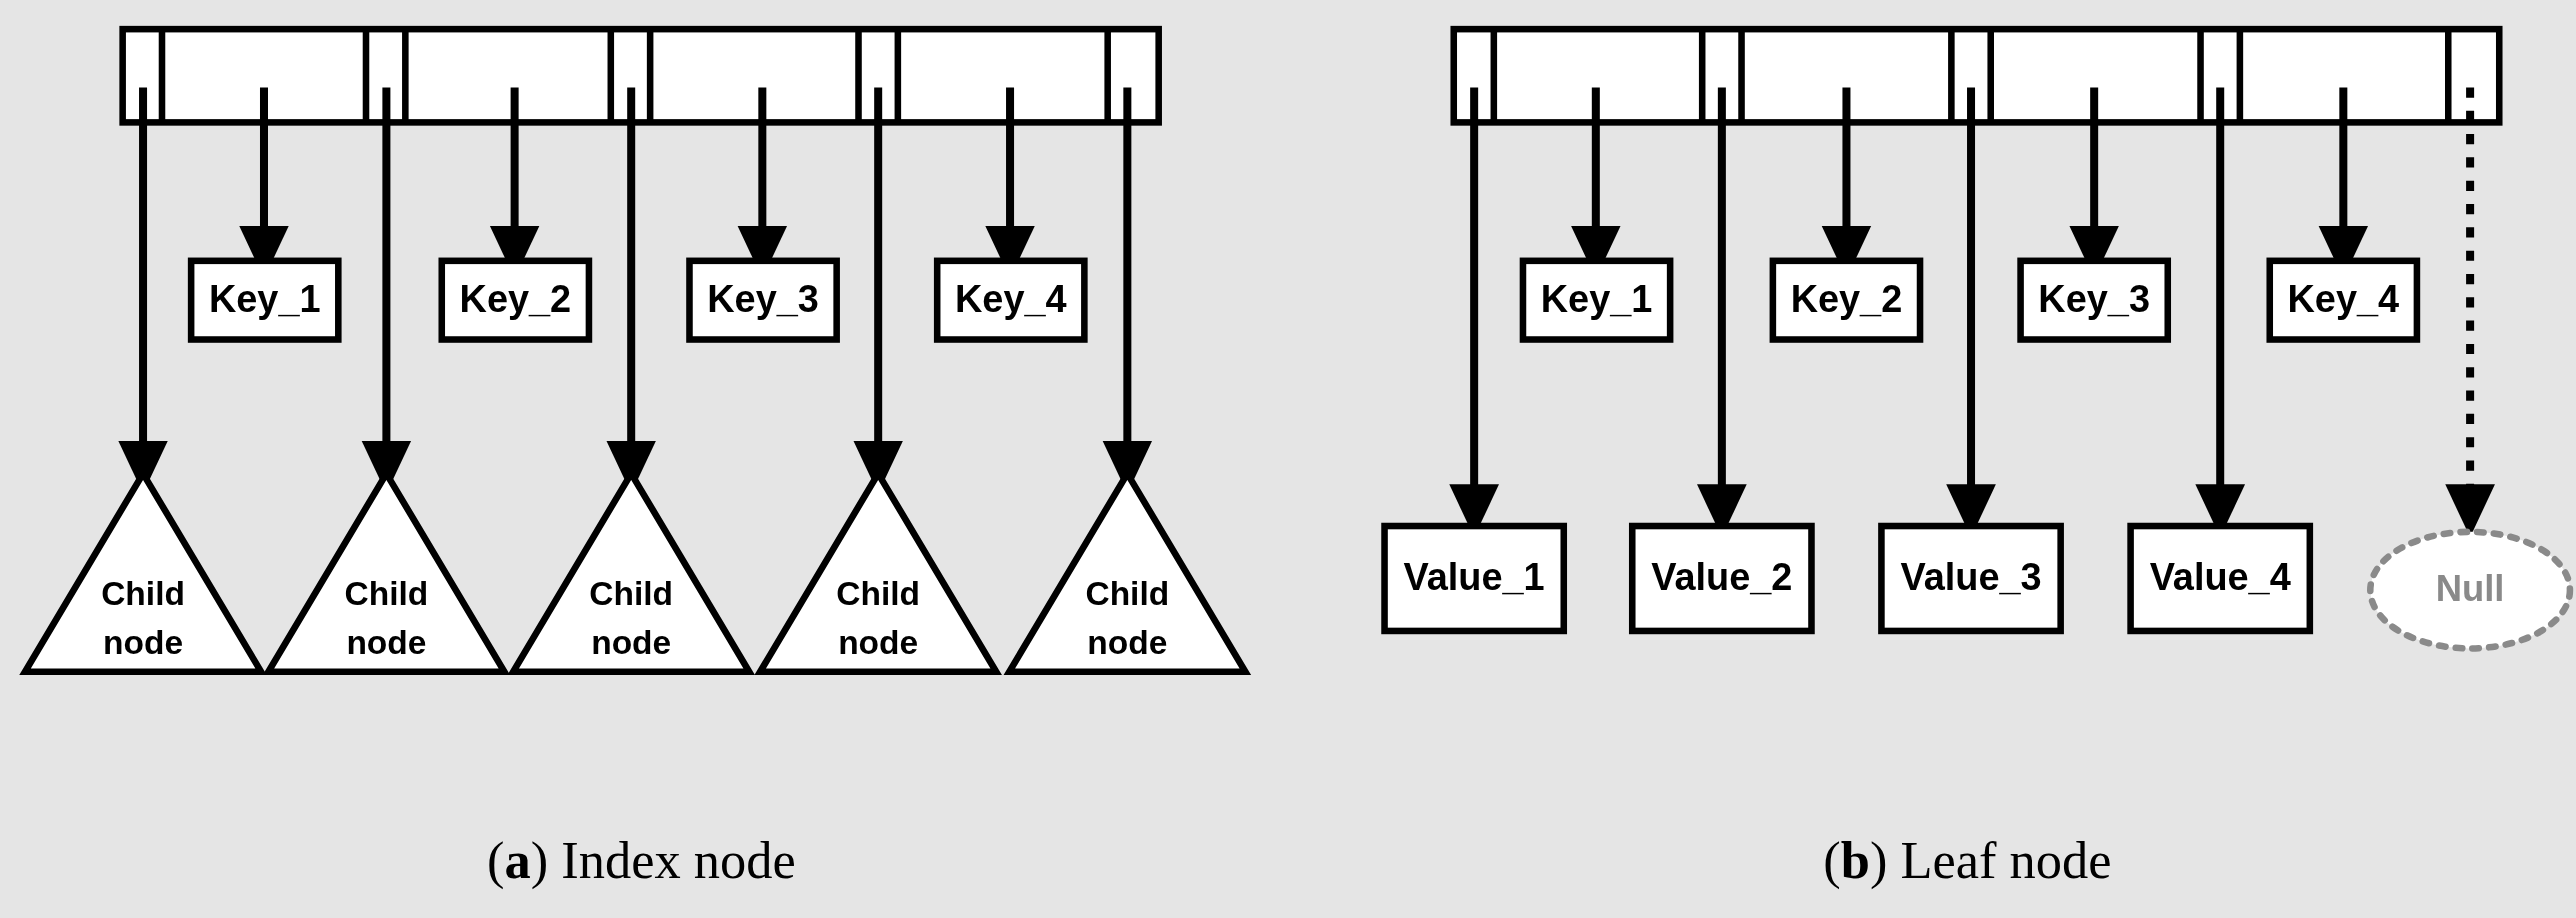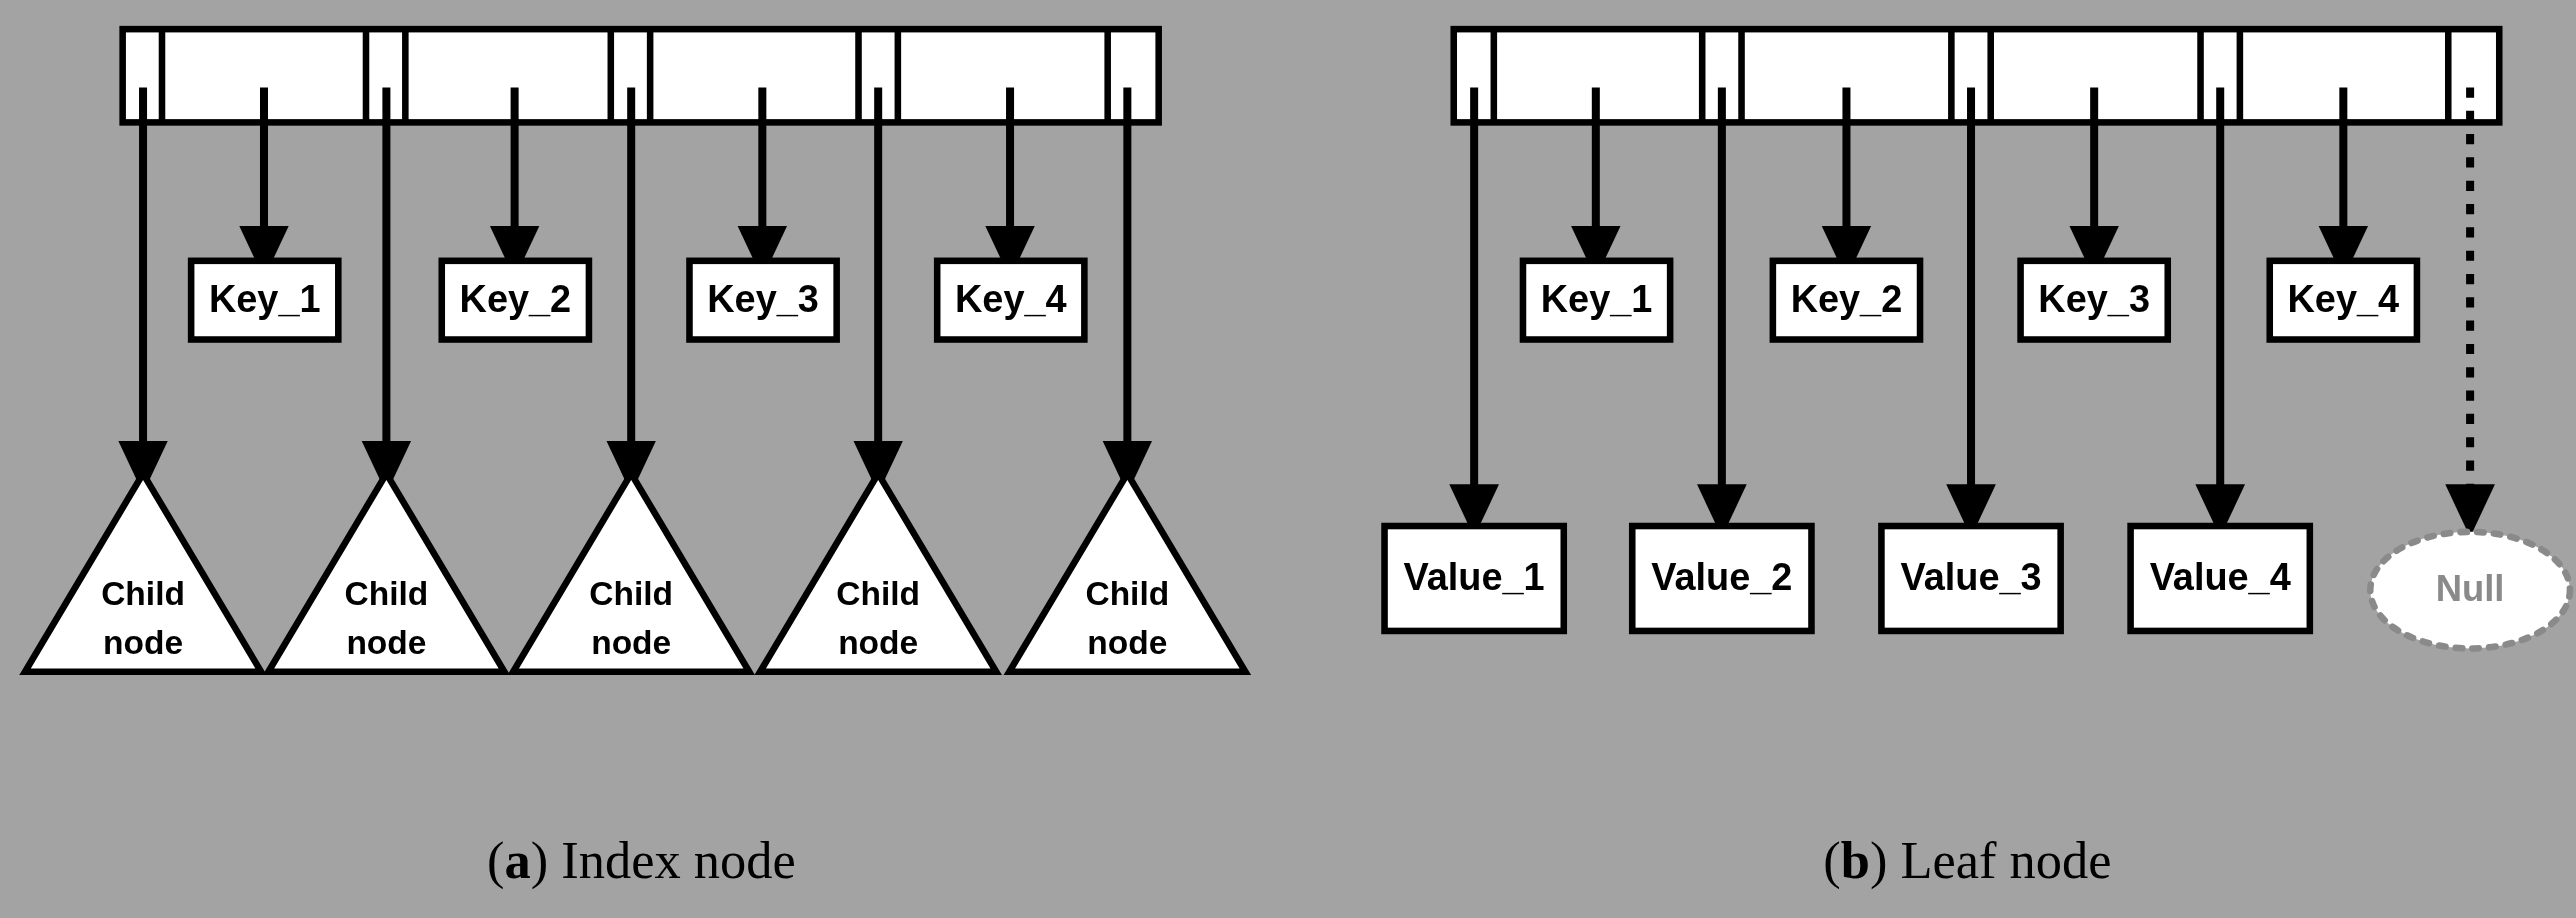--- a/index.html
+++ b/index.html
@@ -2,21 +2,21 @@
 <html style="font-size:11.7px"><head>
 <meta charset="utf-8">
 <title>B+ tree node structure</title>
 <style>
   html,body{margin:0;padding:0;background:#ffffff;}
   body{
     width:2576px;height:918px;
     font-family:"Liberation Sans", sans-serif;
     overflow:hidden;
   }
-  #figure{position:relative;width:2576px;height:918px;background:#a3a3a3;text-decoration:underline;}
+  #figure{position:relative;width:2576px;height:918px;background:#e5e5e5;text-decoration:underline;}
   svg#canvas{position:absolute;top:0;left:0;width:2576px;height:918px;display:block;}
 
   .cellbox{fill:#ffffff;stroke:#000000;stroke-width:9;}
   .divider{stroke:#000000;stroke-width:9;}
   .keybox{fill:#ffffff;stroke:#000000;stroke-width:9;}
   .valbox{fill:#ffffff;stroke:#000000;stroke-width:9;}
   .tri{fill:#ffffff;stroke:#000000;stroke-width:9;stroke-linejoin:miter;}
   .arrow{stroke:#000000;stroke-width:11;fill:none;}
   .arrow-dotted{stroke:#000000;stroke-width:11;fill:none;stroke-dasharray:14 18;stroke-linecap:butt;}
   .nullell{fill:#ffffff;stroke:#8a8a8a;stroke-width:9;stroke-dasharray:9 14;stroke-linecap:round;}

